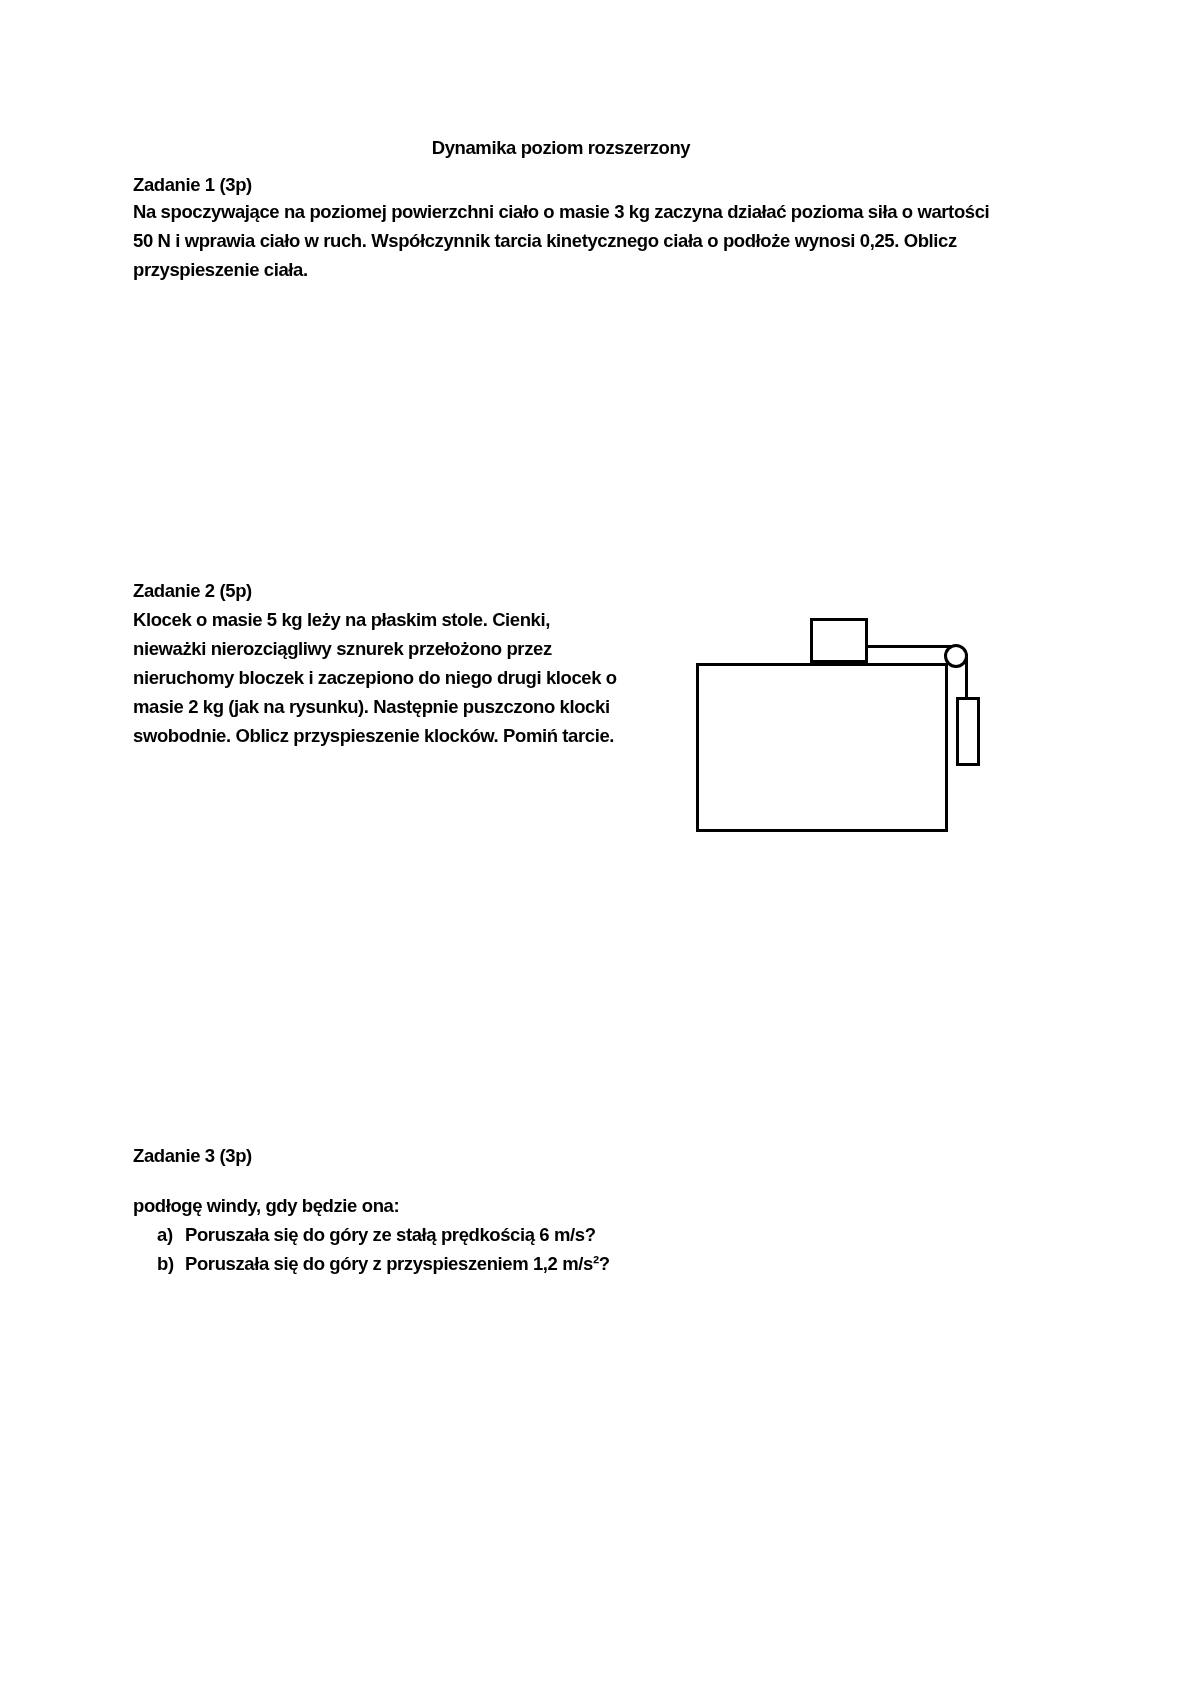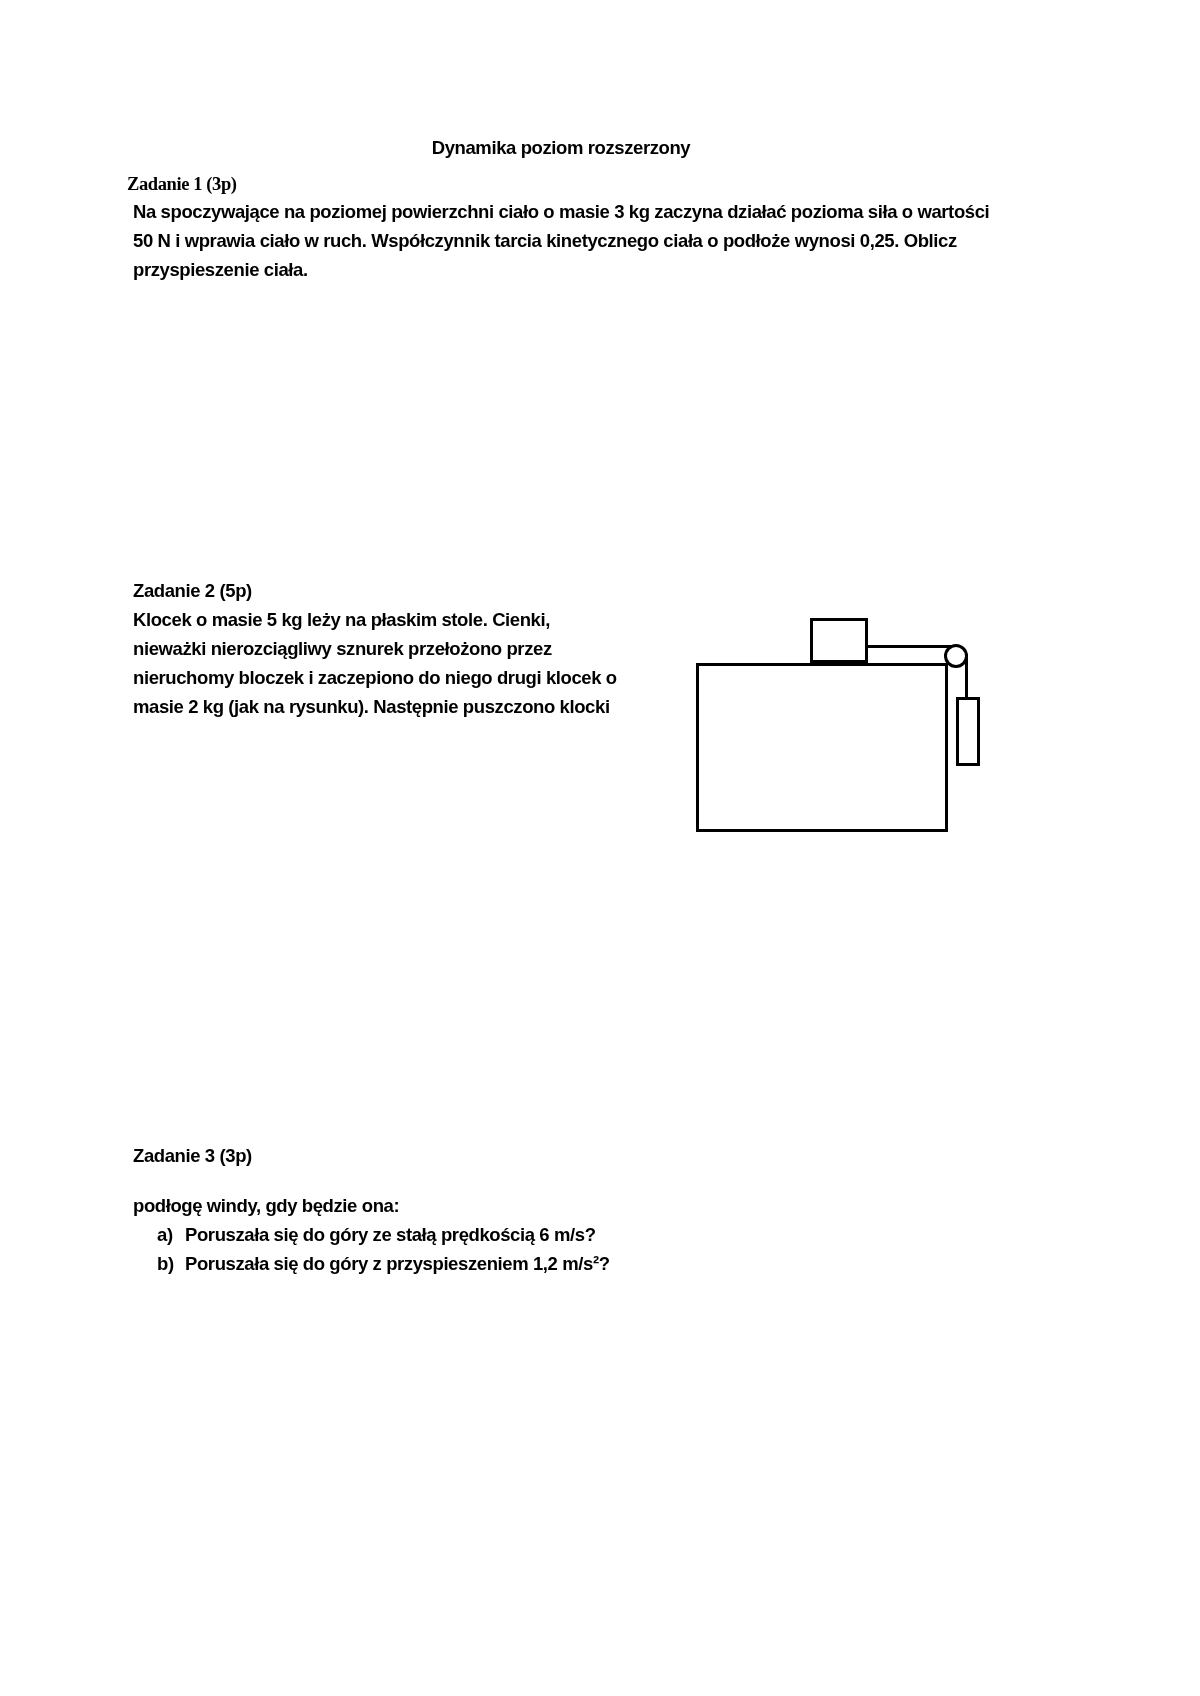--- a/index.html
+++ b/index.html
@@ -28,21 +28,21 @@
   }
   .title-block {
     left: 133px;
     top: 137px;
     width: 856px;
     text-align: center;
   }
   .heading-block { white-space: nowrap; height: 29px; line-height: 29px; }
 
   
-  .t1-heading { left: 127px; top: 170px; font-family: Liberation Serif, serif; }
+  .t1-heading { left: 133px; top: 170px; }
   .t1-body    { left: 133px; top: 197px; }
   .t2-heading { left: 133px; top: 576px; }
   .t2-body    { left: 133px; top: 605px; }
   .t3-heading { left: 133px; top: 1141px; }
   .t3-body    { left: 133px; top: 1191px; }
 
   .list-row { padding-left: 24px; }
   .list-marker { display: inline-block; width: 28px; }
 
   
@@ -83,20 +83,21 @@
     <div class="line">50 N i wprawia ciało w ruch. Współczynnik tarcia kinetycznego ciała o podłoże wynosi 0,25. Oblicz</div>
     <div class="line">przyspieszenie ciała.</div>
   </div>
 
   <div class="abs heading-block t2-heading">Zadanie 2 (5p)</div>
   <div class="abs t2-body">
     <div class="line">Klocek o masie 5 kg leży na płaskim stole. Cienki,</div>
     <div class="line">nieważki nierozciągliwy sznurek przełożono przez</div>
     <div class="line">nieruchomy bloczek i zaczepiono do niego drugi klocek o</div>
     <div class="line">masie 2 kg (jak na rysunku). Następnie puszczono klocki</div>
+    <div class="line">swobodnie. Oblicz przyspieszenie klocków. Pomiń tarcie.</div>
   </div>
 
   <div>
     <div class="fig fig-table"></div>
     <div class="fig fig-string-h"></div>
     <div class="fig fig-string-v"></div>
     <div class="fig fig-pulley"></div>
     <div class="fig fig-block-top"></div>
     <div class="fig fig-block-hang"></div>
   </div>

